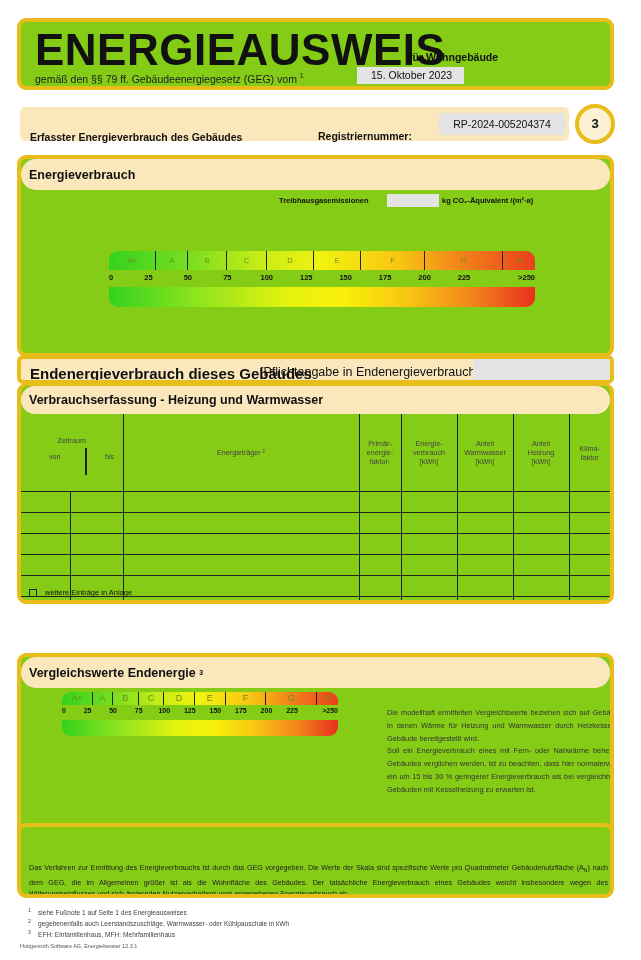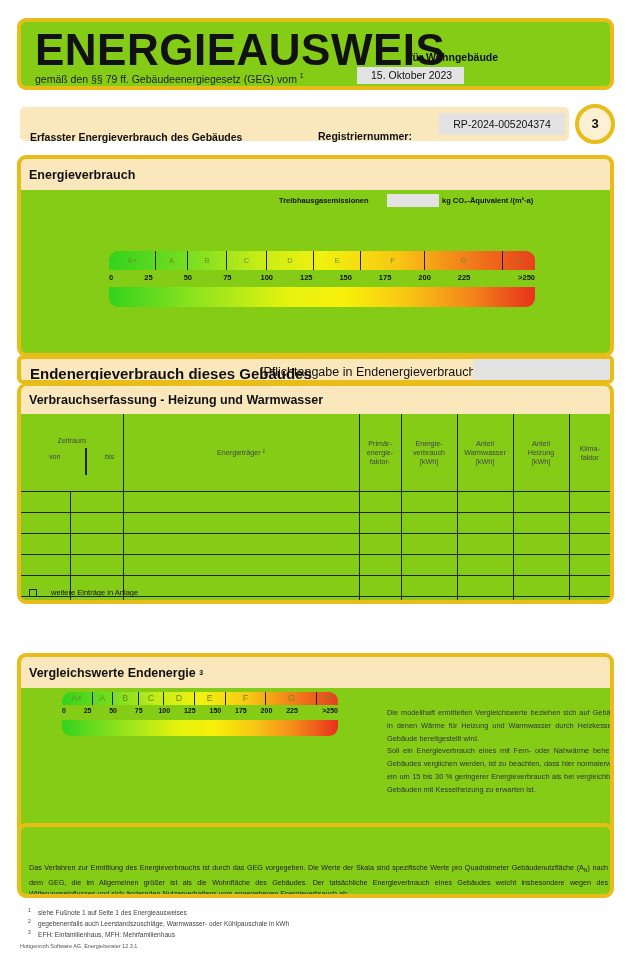--- a/index.html
+++ b/index.html
@@ -1,20 +1,20 @@
 <!DOCTYPE html>
 <html><head>
 <meta charset="utf-8">
 <style>
   * { box-sizing: border-box; margin: 0; padding: 0; }
   html, body { width: 641px; height: 960px; background: #ffffff; overflow: hidden; }
   body { font-family: "Liberation Sans", sans-serif; color: #111; position: relative; }
 
   .box { position: absolute; border: 4px solid #e8bd1a; border-radius: 9px; background: #84cc16; overflow: hidden; }
-  .box-head { background: #fbe7bc; font-weight: bold; font-size: 12.5px; padding: 0 8px; display: flex; align-items: center; }
+  .box-head { background: #fbe7bc; font-weight: bold; font-size: 12.5px; padding: 0 8px; display: flex; align-items: center; border-radius: 15px; }
 
   
   #hdr { left: 17px; top: 18px; width: 597px; height: 72px; }
   #hdr .big { position: absolute; left: 14px; top: 6px; font-size: 44px; font-weight: bold; letter-spacing: 0.5px; line-height: 44px; }
   #hdr .for { position: absolute; left: 388px; top: 29px; font-size: 10.5px; font-weight: bold; }
   #hdr .sub { position: absolute; left: 14px; top: 50px; font-size: 10.5px; color: #222; }
   #hdr .sub sup { font-size: 7px; }
   #hdr .date { position: absolute; left: 336px; top: 45px; width: 107px; height: 17px; background: #e3e3e3; font-size: 10.5px; padding-left: 14px; line-height: 17px; }
 
   
@@ -52,21 +52,21 @@
   table.vt { position: absolute; left: 0; top: 28px; width: 589px; border-collapse: collapse; font-size: 7.2px; color: #444; }
   table.vt th { font-weight: normal; text-align: center; vertical-align: middle; border-left: 1.5px solid #222; border-bottom: 1.5px solid #222; height: 45px; line-height: 1.25; }
   table.vt th:first-child { border-left: none; }
   table.vt td { border-left: 1.5px solid #222; border-bottom: 1.5px solid #222; height: 21px; }
   table.vt td:first-child { border-left: none; }
   .zeit { position: relative; height: 45px; }
   .zeit .zt { position: absolute; left: 0; right: 0; top: 6px; text-align: center; }
   .zeit .von { position: absolute; left: 12px; top: 22px; }
   .zeit .bis { position: absolute; left: 68px; top: 22px; }
   .zeit .sep { position: absolute; left: 48px; top: 18px; bottom: 0; width: 1.5px; background: #222; }
-  .more { position: absolute; left: 8px; top: 202px; font-size: 7.5px; display: flex; align-items: center; gap: 14px; }
+  .more { position: absolute; left: 8px; top: 202px; font-size: 7.5px; display: flex; align-items: center; gap: 8px; }
   .cb { width: 8px; height: 8px; border: 1.2px solid #222; }
 
   
   #vg { left: 17px; top: 653px; width: 597px; height: 197px; }
   #vg .box-head { height: 31px; }
   #vg sup { font-size: 7px; font-weight: bold; }
   .lbls { position: absolute; left: 0; top: 0; }
   .vtext { position: absolute; left: 349px; top: 50px; width: 238px; font-size: 7.4px; color: #333; text-align: justify; line-height: 12.8px; margin-left: 17px; }
 
   

